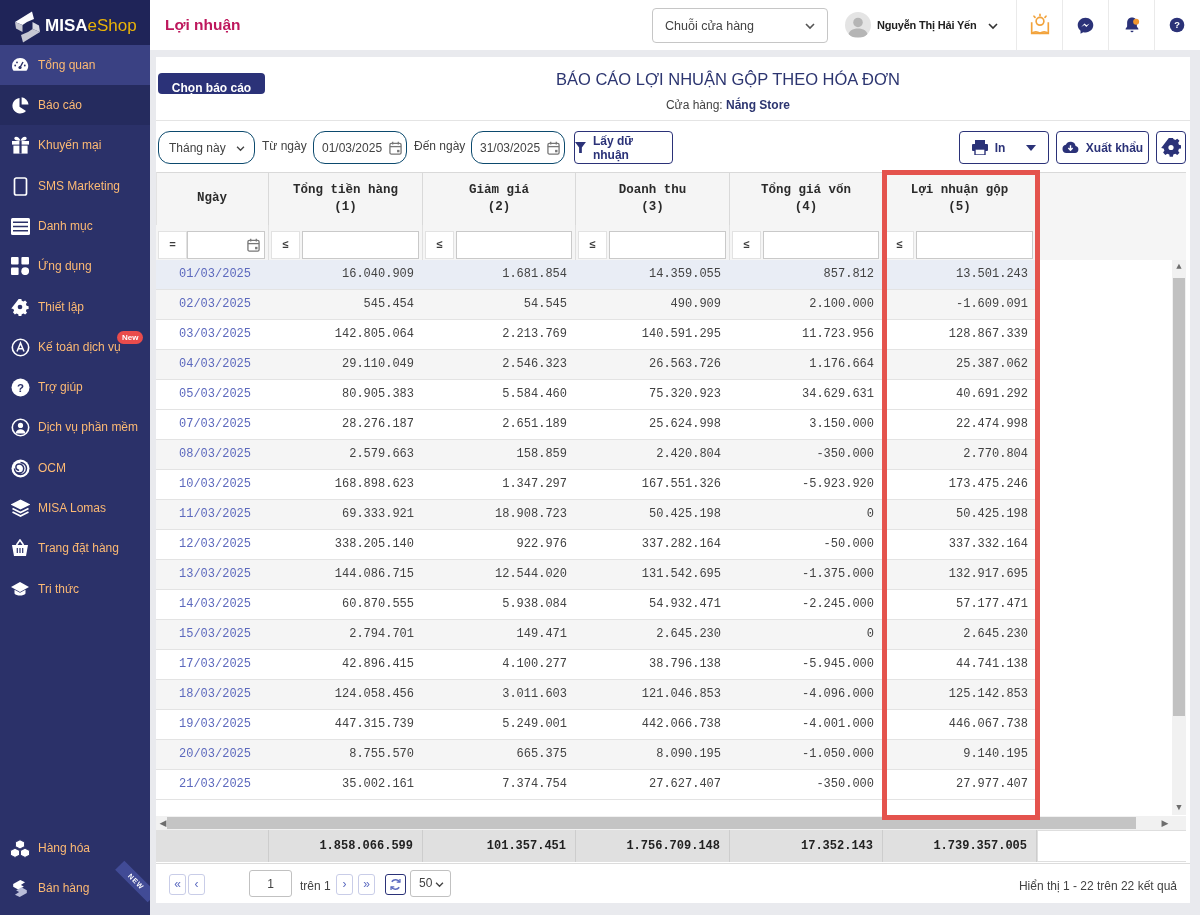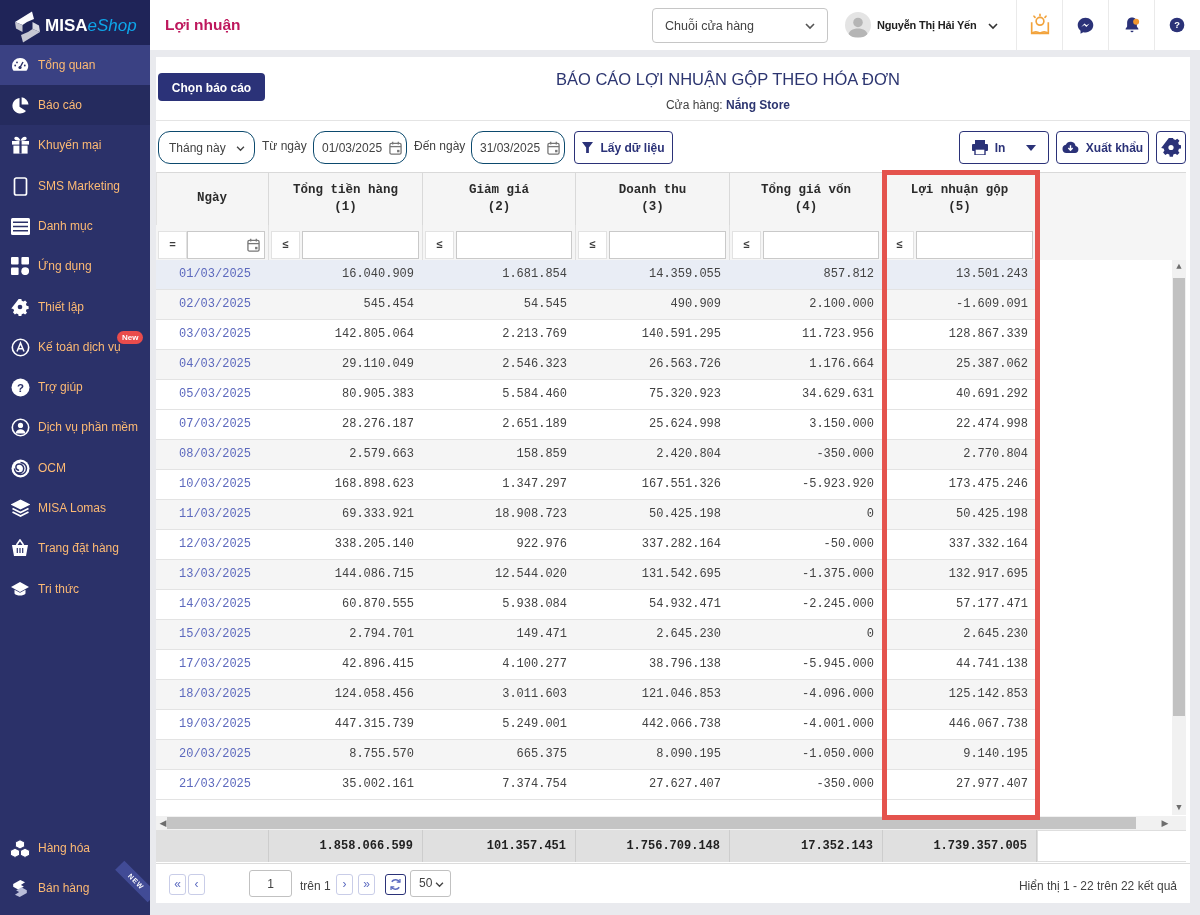--- a/index.html
+++ b/index.html
@@ -5,41 +5,41 @@
 <style>
 * { margin:0; padding:0; box-sizing:border-box; }
 html,body { width:1200px; height:915px; }
 body { position:relative; overflow:hidden; background:#e9eaee; font-family:"Liberation Sans", sans-serif; font-size:12px; color:#424242; }
 .abs { position:absolute; }
 
 
 #sidebar { position:absolute; left:0; top:0; width:150px; height:915px; background:#2b3169; z-index:5; overflow:hidden; }
 #logo { position:absolute; left:0; top:0; width:150px; height:48px; background:#1f2458; }
 #logo .ltext { position:absolute; left:45px; top:16px; font-size:17px; font-weight:bold; color:#fff; letter-spacing:0; }
-#logo .ltext span { font-weight:normal; color:#0ea5e9;font-style:italic; }
+#logo .ltext span { font-weight:normal; color:#eab308; }
 .nav-item { position:absolute; left:0; width:150px; height:40px; }
 .nav-item .nicon { position:absolute; left:10px; top:50%; margin-top:-10px; width:20px; height:20px; display:flex; align-items:center; justify-content:center; }
 .nav-item .nlabel { position:absolute; left:38px; top:50%; transform:translateY(-50%); color:#fdba74; font-size:12px; white-space:nowrap; }
 .nav-item.hl { background:#3a4183; }
 .nav-item.act { background:#252b5e; }
 .badge-new { position:absolute; left:117px; top:4px; background:#ea4c4c; color:#fff; font-size:8px; font-weight:bold; padding:2px 5px 2px; border-radius:8px; }
 #ribbon { position:absolute; left:113px; top:875px; width:46px; height:13px; background:#414b96; transform:rotate(45deg); text-align:center; color:#fff; font-size:7px; font-weight:bold; line-height:13px; letter-spacing:1px; z-index:6; }
 
 
 #topbar { position:absolute; left:150px; top:0; width:1050px; height:50px; background:#fff; z-index:4; }
 #tb-title { position:absolute; left:15px; top:16px; font-size:15.5px; font-weight:bold; color:#be185d; }
 #tb-select { position:absolute; left:502px; top:8px; width:176px; height:35px; border:1px solid #c6c6c6; border-radius:4px; background:#fff; }
 #tb-select .txt { position:absolute; left:12px; top:10px; color:#424242; font-size:12.5px; }
 #tb-avatar { position:absolute; left:695px; top:12px; width:26px; height:26px; border-radius:50%; background:#e4e4e4; overflow:hidden; }
 #tb-name { position:absolute; left:727px; top:19px; font-weight:bold; color:#212121; font-size:11px; letter-spacing:-0.2px; }
 .tb-cell { position:absolute; top:0; width:46px; height:50px; border-left:1px solid #eaeaea; display:flex; align-items:center; justify-content:center; }
 
 
 #panel { position:absolute; left:156px; top:57px; width:1034px; height:846px; background:#fff; }
-#btn-report { position:absolute; left:2px; top:16px; width:107px; height:28px; background:#2b3278; color:#fff; border-radius:4px; font-weight:bold; text-align:center; line-height:31px; font-size:12px; }
+#btn-report { position:absolute; left:2px; top:16px; width:107px; height:21px; background:#2b3278; color:#fff; border-radius:4px; font-weight:bold; text-align:center; line-height:31px; font-size:12px; }
 #rpt-title { position:absolute; left:110px; right:0; top:13px; text-align:center; font-size:16.5px; color:#2c3570; }
 #rpt-sub { position:absolute; left:110px; right:0; top:41px; text-align:center; font-size:12px; color:#424242; }
 #rpt-sub b { color:#2c3570; }
 #divider1 { position:absolute; left:0; top:63px; width:1034px; height:1px; background:#e4e4e4; }
 
 
 .fbar { position:absolute; top:74px; height:33px; }
 .inputbox { border:1px solid #0c4a6e; border-radius:12px; background:#fff; }
 .flabel { position:absolute; top:82px; color:#424242; }
 .navy-btn { position:absolute; top:74px; height:33px; border:1px solid #2b3278; border-radius:4px; background:#fff; color:#2b3278; font-weight:bold; display:flex; align-items:center; justify-content:center; gap:7px; }
@@ -166,21 +166,21 @@
         <rect x="1" y="2.5" width="12" height="11.5" rx="1.5"></rect>
         <path d="M1 6h12"></path>
         <rect x="8.7" y="9.5" width="2.6" height="2.6" fill="#777" stroke="none"></rect>
         <path d="M4 .8v3M10 .8v3"></path>
       </svg>
   </div>
   <div class="navy-btn" style="left:418px; width:99px;">
     <svg width="11" height="11" viewBox="0 0 12 12">
         <path d="M0 0h12L7.5 6v6h-3V6z" fill="#2b3278"></path>
       </svg>
-    <span>Lấy dữ liệu</span>
+    <span>Lấy dữ nhuận</span>
   </div>
   <div class="navy-btn" style="left:803px; width:90px;">
     <svg width="16" height="15" viewBox="0 0 16 15">
         <path d="M3 0h10v4H3z" fill="#2b3278"></path>
         <rect x="0" y="4" width="16" height="7" rx="1" fill="#2b3278"></rect>
         <rect x="3" y="9" width="10" height="6" fill="#fff" stroke="#2b3278" stroke-width="1.4"></rect>
       </svg>
     <span>In</span>
     <svg width="10" height="6" viewBox="0 0 10 6" style="margin-left:14px">
         <path d="M0 0h10L5 6z" fill="#2b3278"></path>

